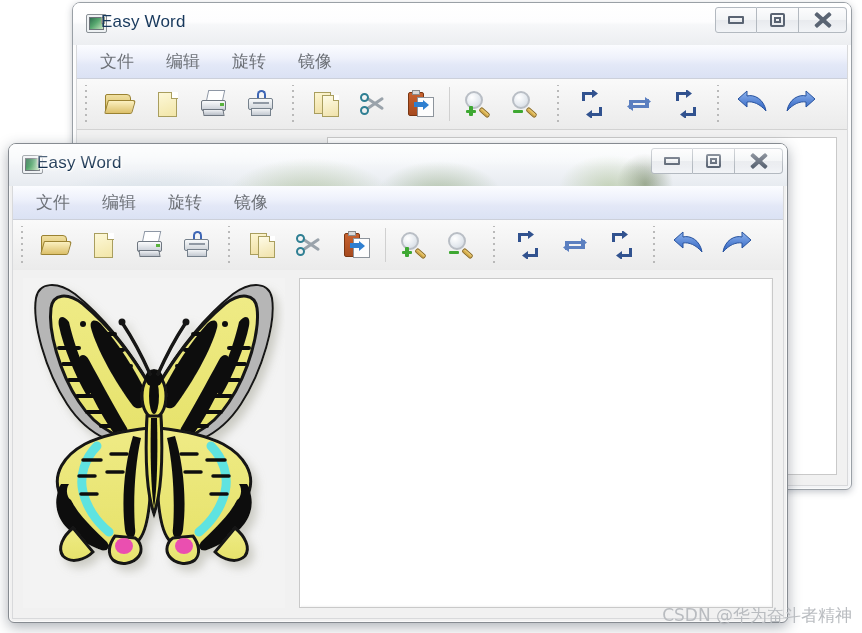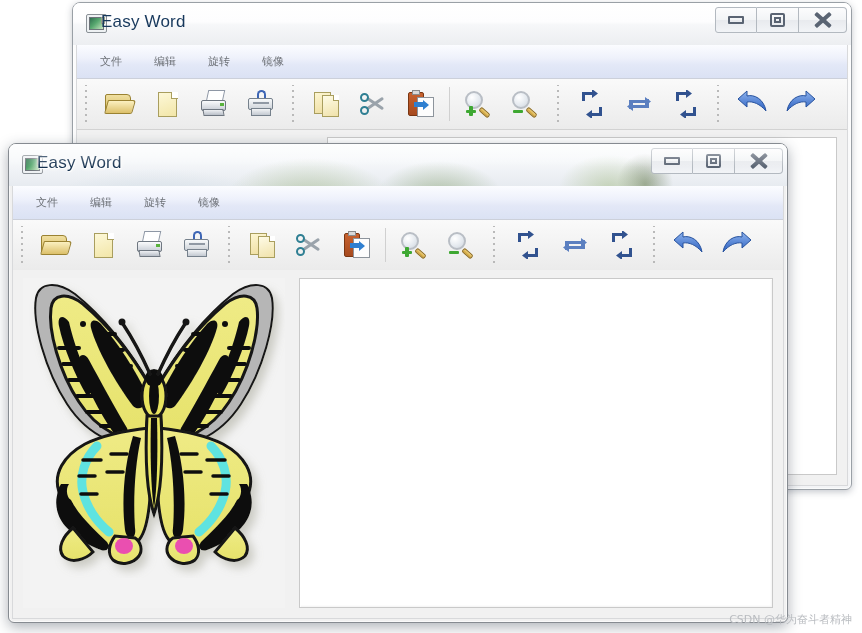--- a/index.html
+++ b/index.html
@@ -106,21 +106,21 @@
     box-sizing:border-box;position:relative;
   }
 
   
   .menubar{
     height:33px;display:flex;align-items:center;
     background:linear-gradient(180deg,#fbfcff 0%,#eef1fb 40%,#e3e8f7 60%,#dbe2f4 100%);
     border-bottom:1px solid #ccd0da;padding-left:12px;
   }
   .menu-item{
-    font-size:11px;color:#6d7177;padding:3px 11px;margin-right:10px;
+    font-size:17px;color:#6d7177;padding:3px 11px;margin-right:10px;
     white-space:nowrap;font-family:Liberation Sans, sans-serif;
   }
 
   
   .toolbar{
     height:50px;display:flex;align-items:center;
     background:linear-gradient(180deg,#fafafa,#f1f1f1 60%,#ebebeb);
     border-bottom:1px solid #d2d2d2;
   }
   .grip{
@@ -223,21 +223,21 @@
   .canvas-back{
     position:absolute;left:250px;right:10px;top:92px;bottom:10px;
     background:#fff;border:1px solid #c9c9c9;
   }
   .butterfly{position:absolute;left:0;top:0;width:262px;height:300px;}
   .butterfly svg{display:block;width:262px;height:300px;}
 
   
   .watermark{
     position:absolute;right:10px;bottom:6px;z-index:40;
-    font-size:11px;color:#b9bcc0;white-space:nowrap;
+    font-size:17px;color:#b9bcc0;white-space:nowrap;
     font-family:"DejaVu Sans","Liberation Sans",sans-serif;
     text-align:right;
   }
 </style>
 </head>
 <body>
 
 <div class="window win-back">
 
   <div class="titlebar tb-back">

